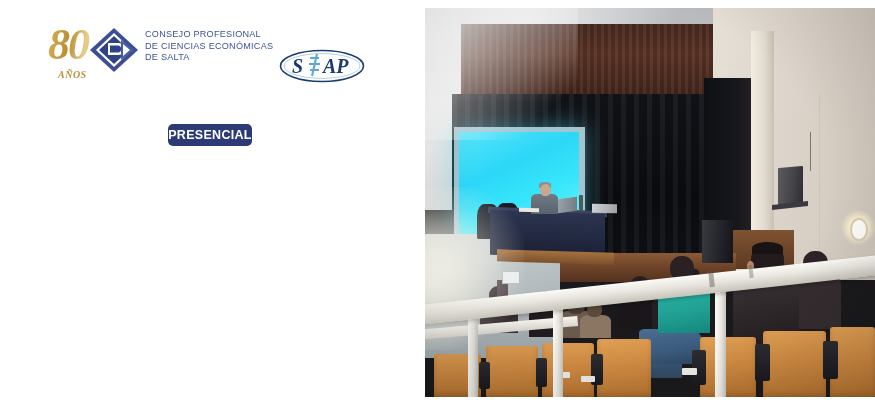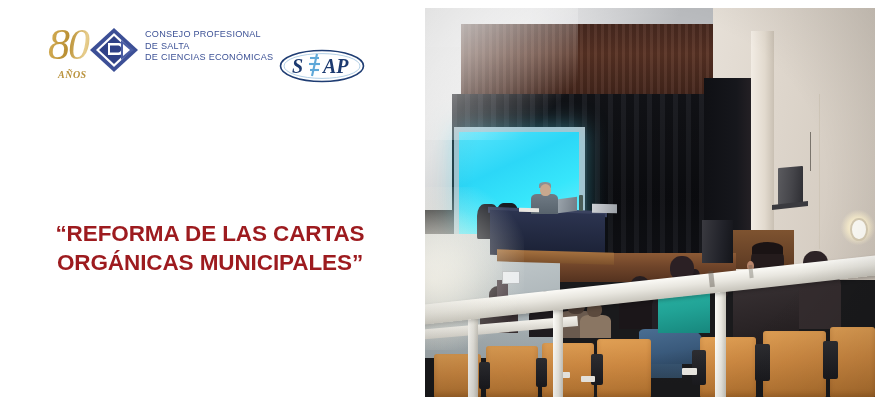--- a/index.html
+++ b/index.html
@@ -51,21 +51,21 @@
     width: 72px;
     height: 68px;
   }
   #anniv-80 {
     position: absolute;
     left: 0;
     top: 0;
     width: 72px;
     height: 52px;
     font-family: "Liberation Serif", serif;
-    font-weight: normal;
+    font-weight: bold;
     font-style: italic;
     font-size: 44px;
     line-height: 50px;
     letter-spacing: -2px;
     color: #c9a14a;
     background: linear-gradient(100deg,#d9b35c 0%,#b98f33 30%,#e7cd8c 52%,#b1862c 78%,#d6ad54 100%);
     -webkit-background-clip: text;
     background-clip: text;
     -webkit-text-fill-color: transparent;
     text-align: left;
@@ -527,43 +527,43 @@
           <polygon points="26,7 44,24 26,41 8,24" fill="#ffffff"></polygon>
           <polygon points="26,10 41,24 26,38 11,24" fill="#2f4187"></polygon>
           <path d="M20,17 h11 a6,6 0 0 1 0,12 h-11 z" fill="#ffffff"></path>
           <path d="M22,19.5 h8.5 a3.6,3.6 0 0 1 0,7 h-8.5 z" fill="#2f4187"></path>
           <polygon points="33,14 46,24 33,34" fill="#4a5da3"></polygon>
           <polygon points="35,18 42,24 35,30" fill="#ffffff"></polygon>
         </svg>
 
         <div id="cpce-name">
           <div>CONSEJO PROFESIONAL</div>
+          <div>DE CIENCIAS ECONÓMICAS</div>
           <div>DE SALTA</div>
-          <div>DE CIENCIAS ECONÓMICAS</div>
         </div>
       </div>
 
       <svg id="siap-logo" viewBox="0 0 86 36" aria-hidden="true">
         <ellipse cx="43" cy="18" rx="41.5" ry="15.5" fill="#ffffff" stroke="#1f3d73" stroke-width="1.6"></ellipse>
         <ellipse cx="43" cy="18" rx="38" ry="12.4" fill="none" stroke="#9fc4e0" stroke-width="0.8"></ellipse>
         <text x="13" y="25" font-family="Liberation Serif, serif" font-size="20" font-weight="bold" font-style="italic" fill="#1c3a70">S</text>
         <g stroke="#5fa8d8" stroke-width="2.1" fill="none">
           <path d="M31,10 L40,10"></path>
           <path d="M30,16 L41,16"></path>
           <path d="M31,22 L40,22"></path>
           <path d="M38,6 L33,28"></path>
         </g>
         <text x="44" y="25" font-family="Liberation Serif, serif" font-size="20" font-weight="bold" font-style="italic" fill="#1c3a70">AP</text>
       </svg>
     </div>
 
 
-
-
-    <div id="course-title">“REFORMA DE LAS CARTAS ORGÁNICAS MUNICIPALES”</div>
+    <div id="presencial-badge">PRESENCIAL</div>
+
+
 
   </div>
 
   <div id="photo-frame" aria-label="Sala auditorio con disertante en mesa sobre el escenario y asistentes sentados en butacas">
 
     <div class="ph" id="wall-right"></div>
     <div class="ph" id="wall-left-glow"></div>
     <div class="ph" id="ceiling"></div>
     <div class="ph" id="pelmet"></div>
     <div class="ph" id="pelmet-folds"></div>

